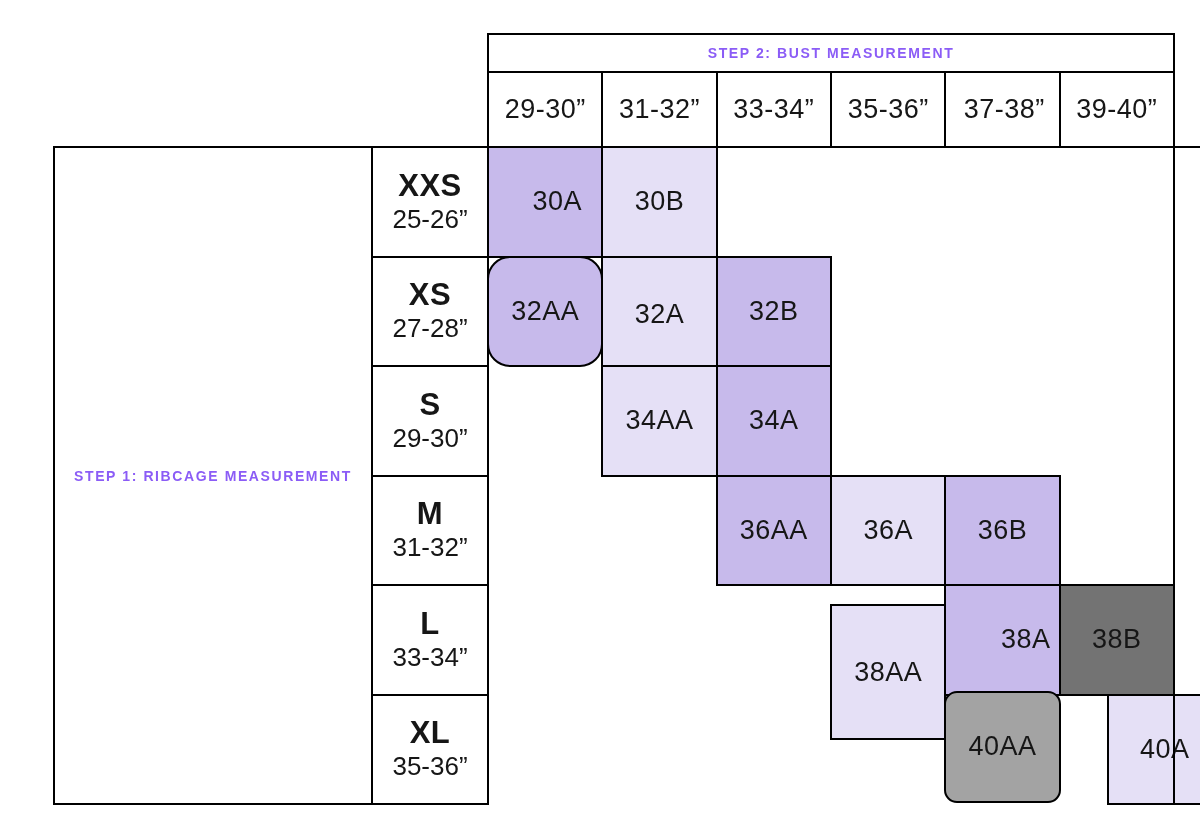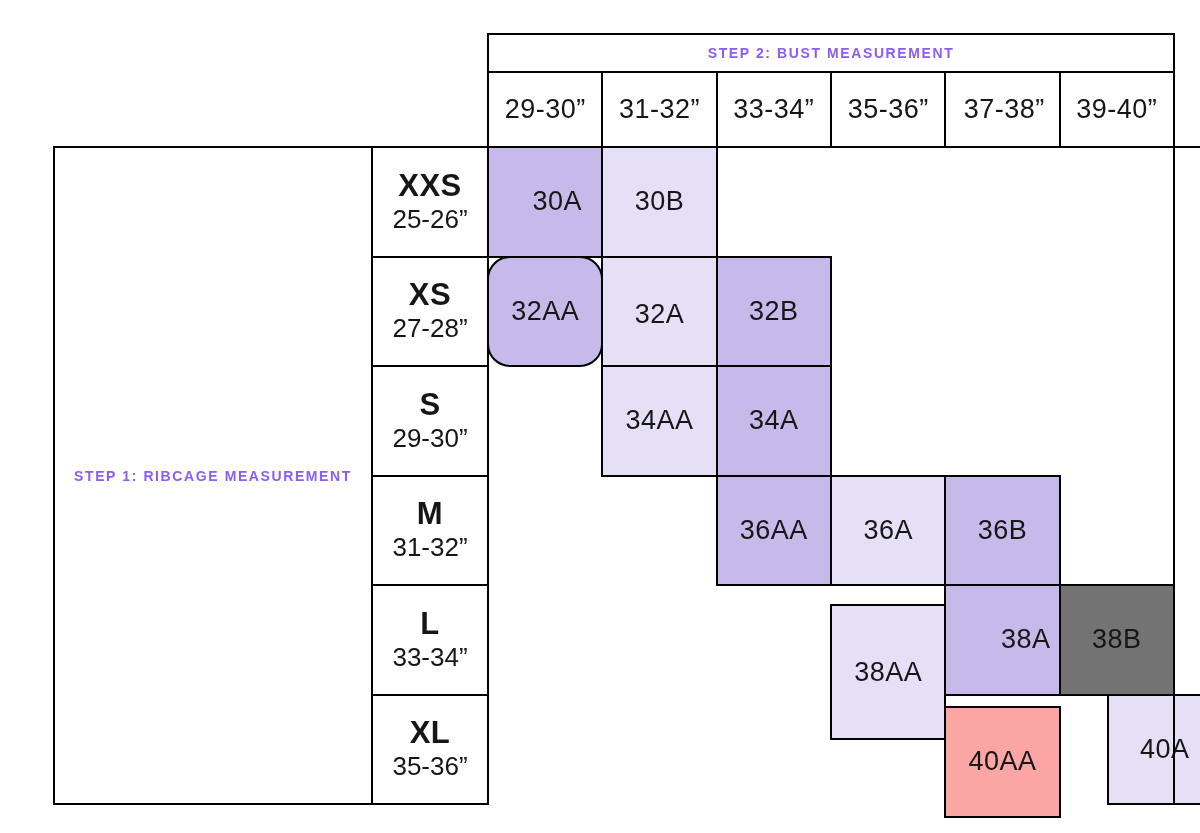--- a/index.html
+++ b/index.html
@@ -163,21 +163,21 @@
       <div class="cell" style="left: 114.333px; top: 109.5px; width: 116.333px; height: 118px; background: rgb(229, 224, 246);">32A</div>
       <div class="cell" style="left: 228.667px; top: 109.5px; width: 116.333px; height: 111.5px; background: rgb(199, 186, 235);">32B</div>
       <div class="cell" style="left: 114.333px; top: 219px; width: 116.333px; height: 111.5px; background: rgb(229, 224, 246);">34AA</div>
       <div class="cell" style="left: 228.667px; top: 219px; width: 116.333px; height: 111.5px; background: rgb(199, 186, 235);">34A</div>
       <div class="cell" style="left: 228.667px; top: 328.5px; width: 116.333px; height: 111.5px; background: rgb(199, 186, 235);">36AA</div>
       <div class="cell" style="left: 343px; top: 328.5px; width: 116.333px; height: 111.5px; background: rgb(229, 224, 246);">36A</div>
       <div class="cell" style="left: 457.333px; top: 328.5px; width: 116.333px; height: 111.5px; background: rgb(199, 186, 235);">36B</div>
       <div class="cell" style="left: 343px; top: 438px; width: 116.333px; height: 136px; background: rgb(229, 224, 246); margin-top: 20px;">38AA</div>
       <div class="cell" style="left: 457.333px; top: 438px; width: 123px; height: 111.5px; background: rgb(199, 186, 235); padding-left: 40px;">38A</div>
       <div class="cell" style="left: 571.667px; top: 438px; width: 116.333px; height: 111.5px; background: #737373;">38B</div>
-      <div class="cell" style="left: 457.333px; top: 560px; width: 116.333px; height: 111.5px; background: #fca5a5;">40AA</div>
+      <div class="cell" style="left: 457.333px; top: 545px; width: 116.333px; height: 111.5px; background: #a3a3a3; border-radius: 13px;">40AA</div>
       <div class="cell" style="left: 571.667px; top: 547.5px; width: 116.333px; height: 111.5px; background: rgb(229, 224, 246); margin-left: 48px;">40A</div>
     </div>
 
   <div class="hext top"></div>
   <div class="hext bot"></div>
   <div class="vright"></div>
 
 </div>
 
 </body></html>

